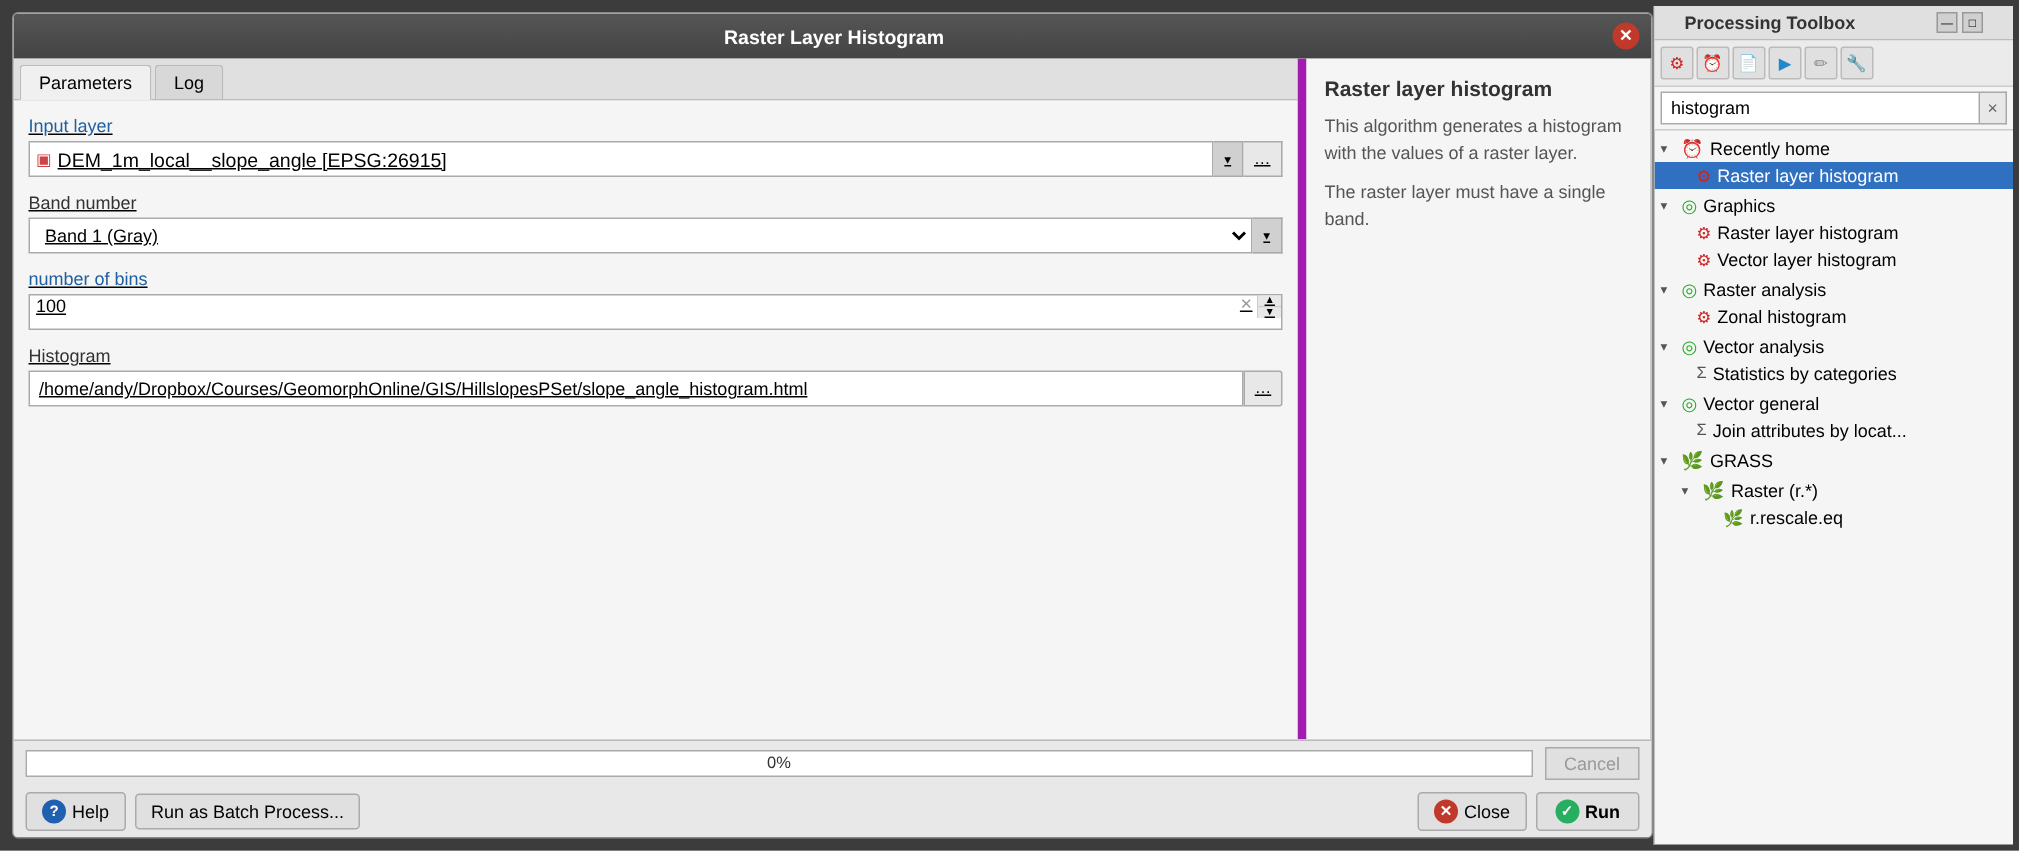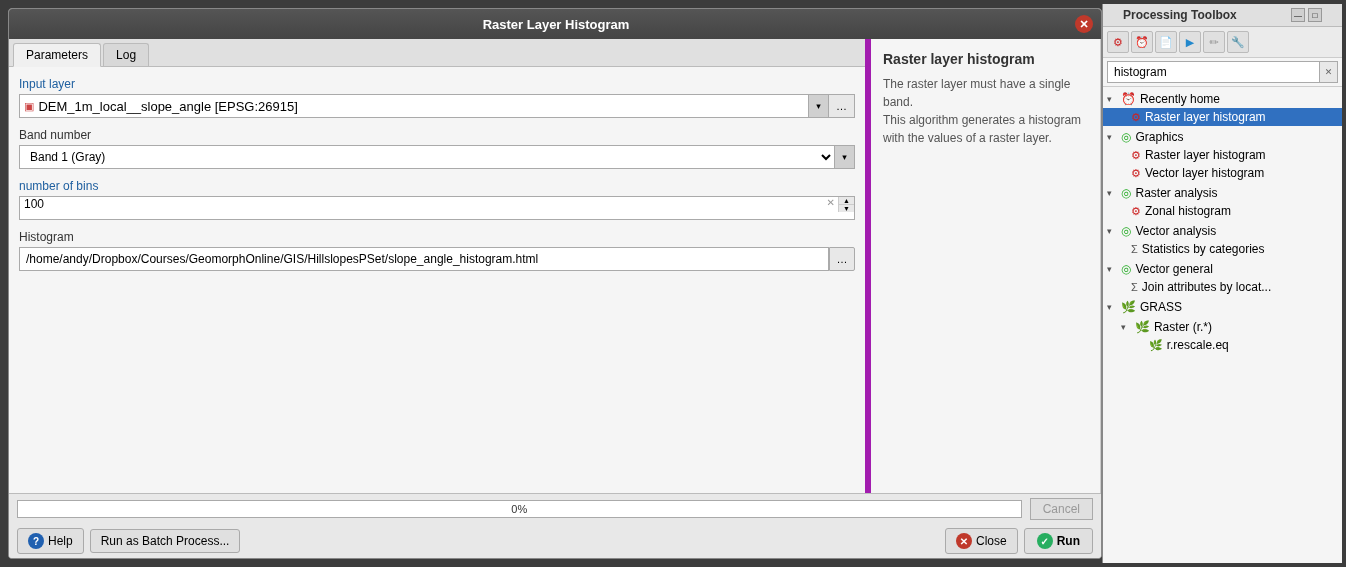--- a/index.html
+++ b/index.html
@@ -100,20 +100,21 @@
       background: #f0f0f0;
       border-bottom: 1px solid #f0f0f0;
       margin-bottom: -1px;
     }
 
     .params-panel {
       flex: 1;
       padding: 10px;
       overflow-y: auto;
       background: #f5f5f5;
+      text-decoration: underline;
     }
 
     .field-group {
       margin-bottom: 10px;
     }
 
     .field-label {
       font-size: 12px;
       color: #333;
       margin-bottom: 3px;
@@ -619,22 +620,22 @@
                 <div class="browse-btn" style="border-left:1px solid #aaa; border-radius:0 2px 2px 0;">…</div>
               </div>
             </div>
 
           </div>
 
         </div>
 
         <div class="description-panel">
           <div class="desc-title">Raster layer histogram</div>
+          <p class="desc-text" style="margin-bottom:8px;">This algorithm generates a histogram with the values of a raster layer.</p>
           <p class="desc-text">The raster layer must have a single band.</p>
-          <p class="desc-text" style="margin-bottom:8px;">This algorithm generates a histogram with the values of a raster layer.</p>
         </div>
 
       </div>
 
       <div class="dialog-footer">
         <div class="progress-row">
           <div class="progress-bar-outer">
             <div class="progress-bar-inner" style="width:0%;"></div>
             <div class="progress-label">0%</div>
           </div>

